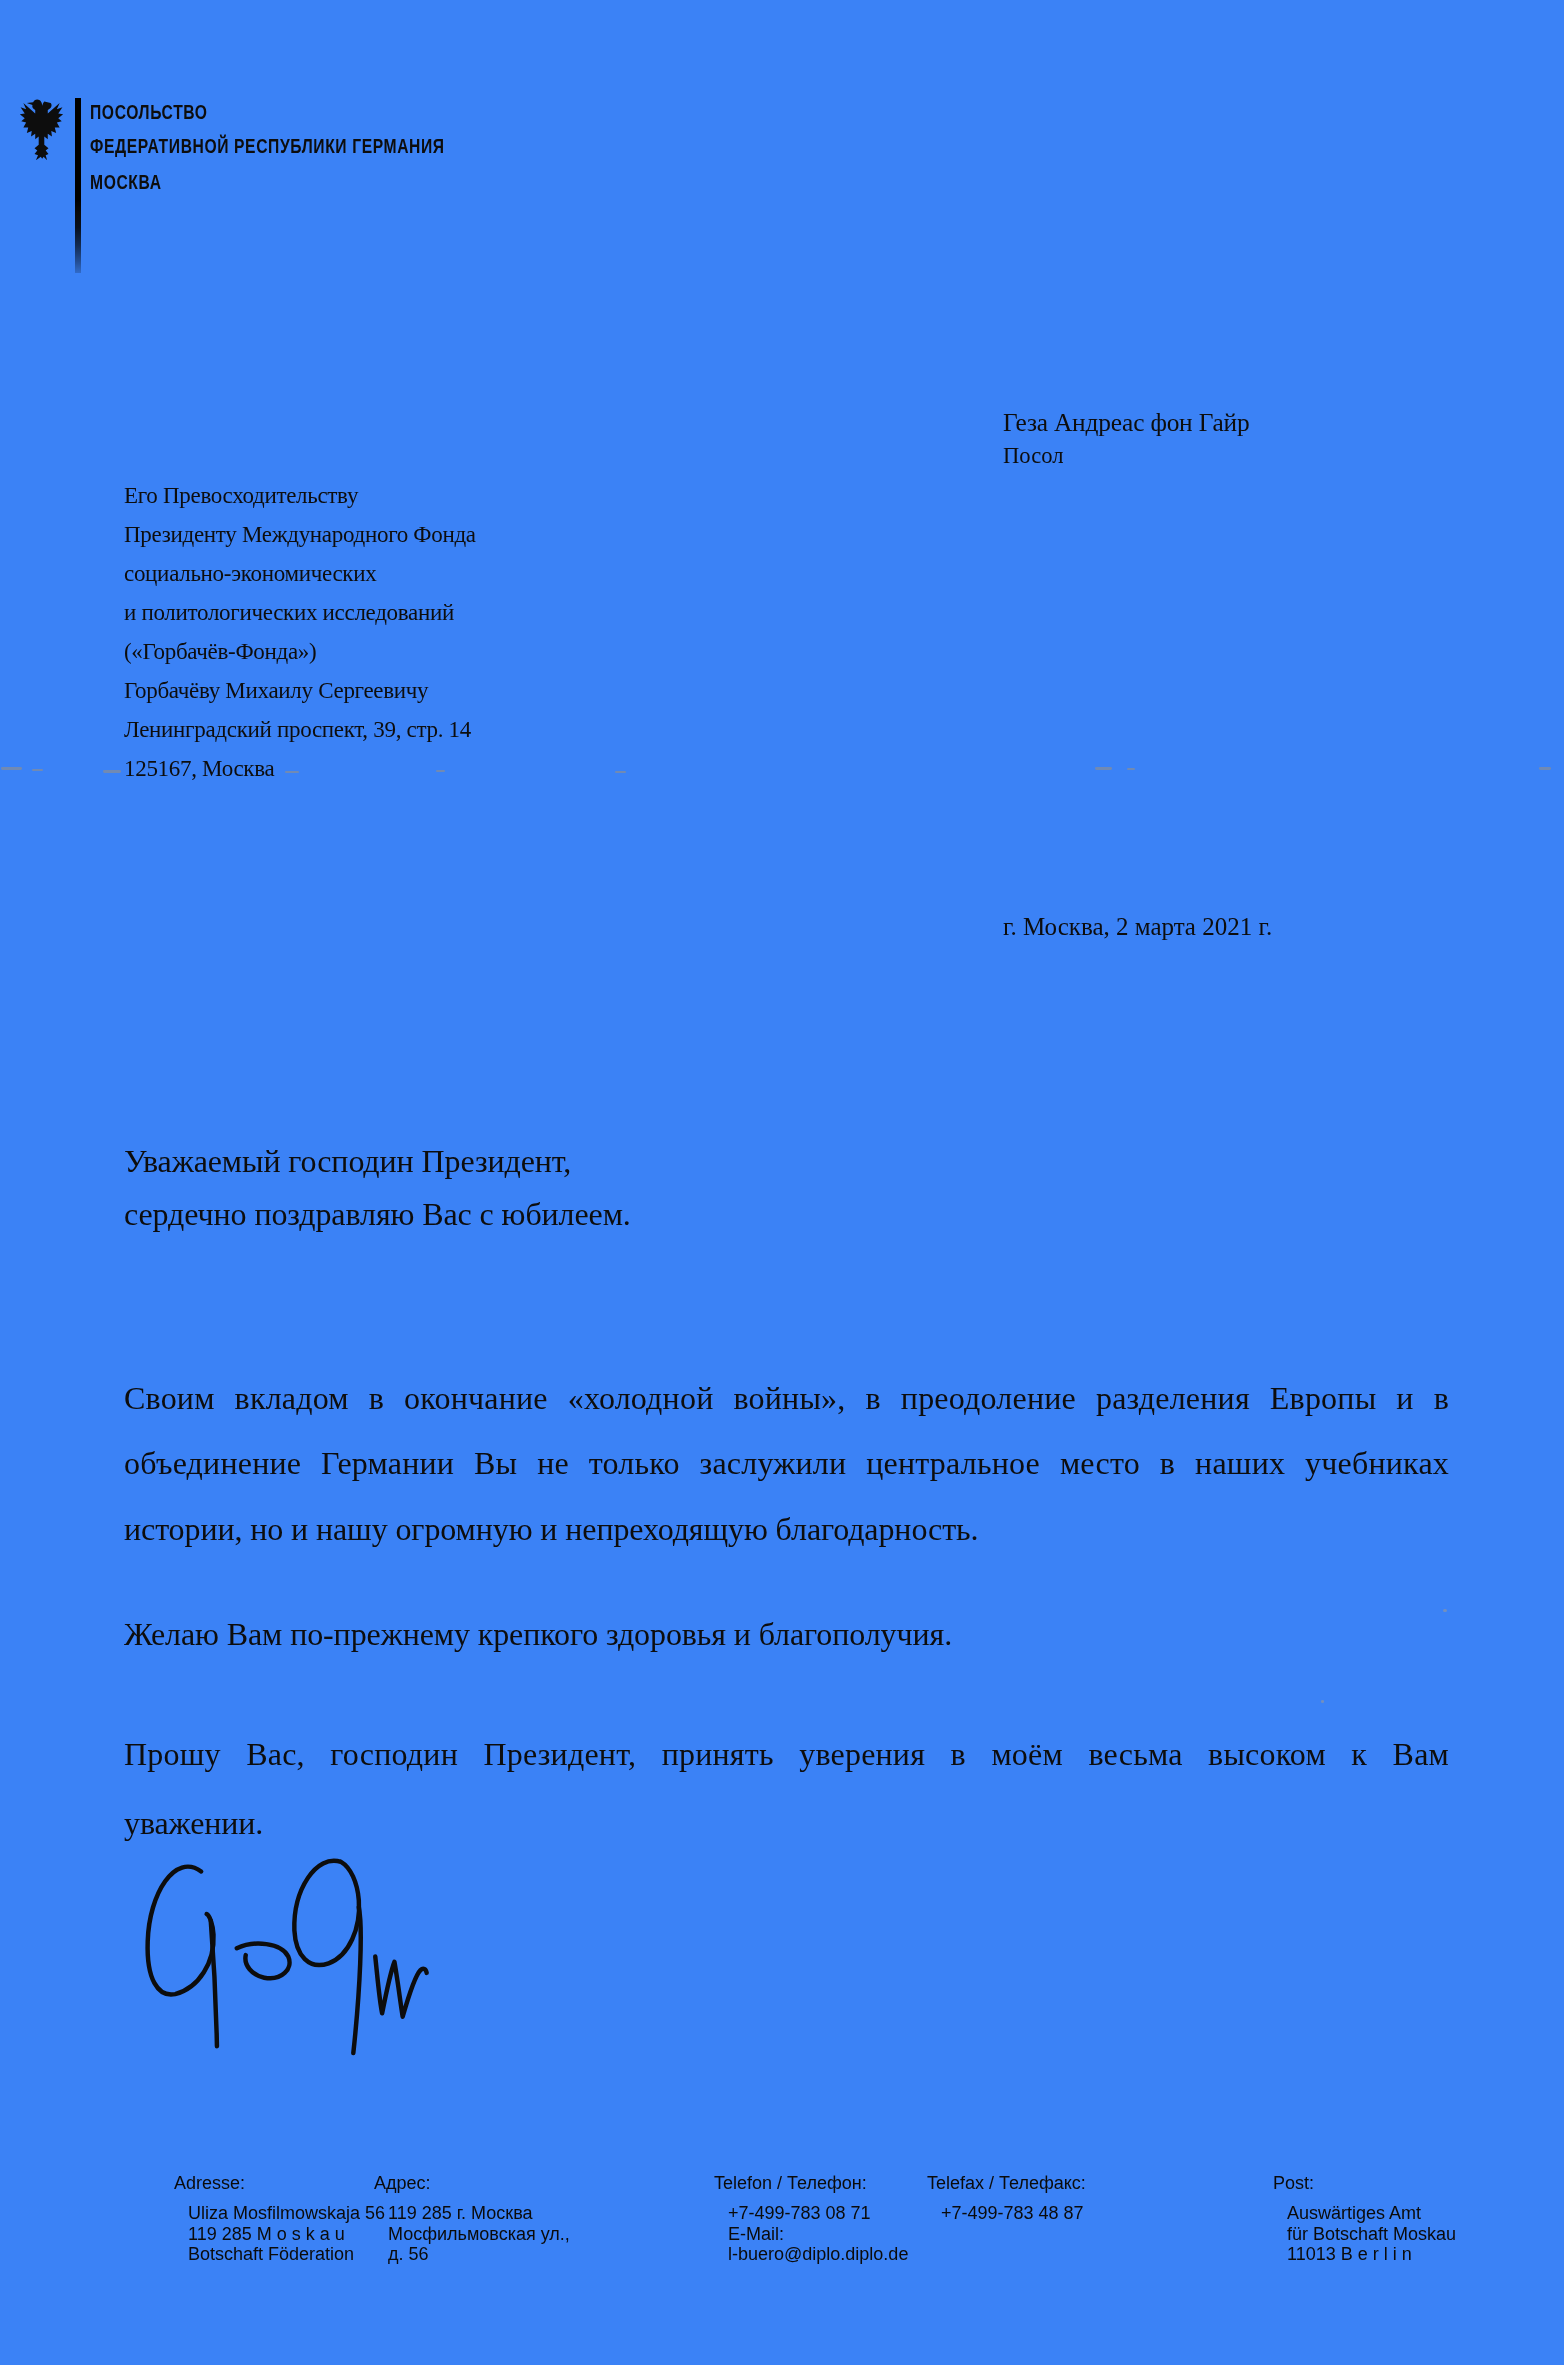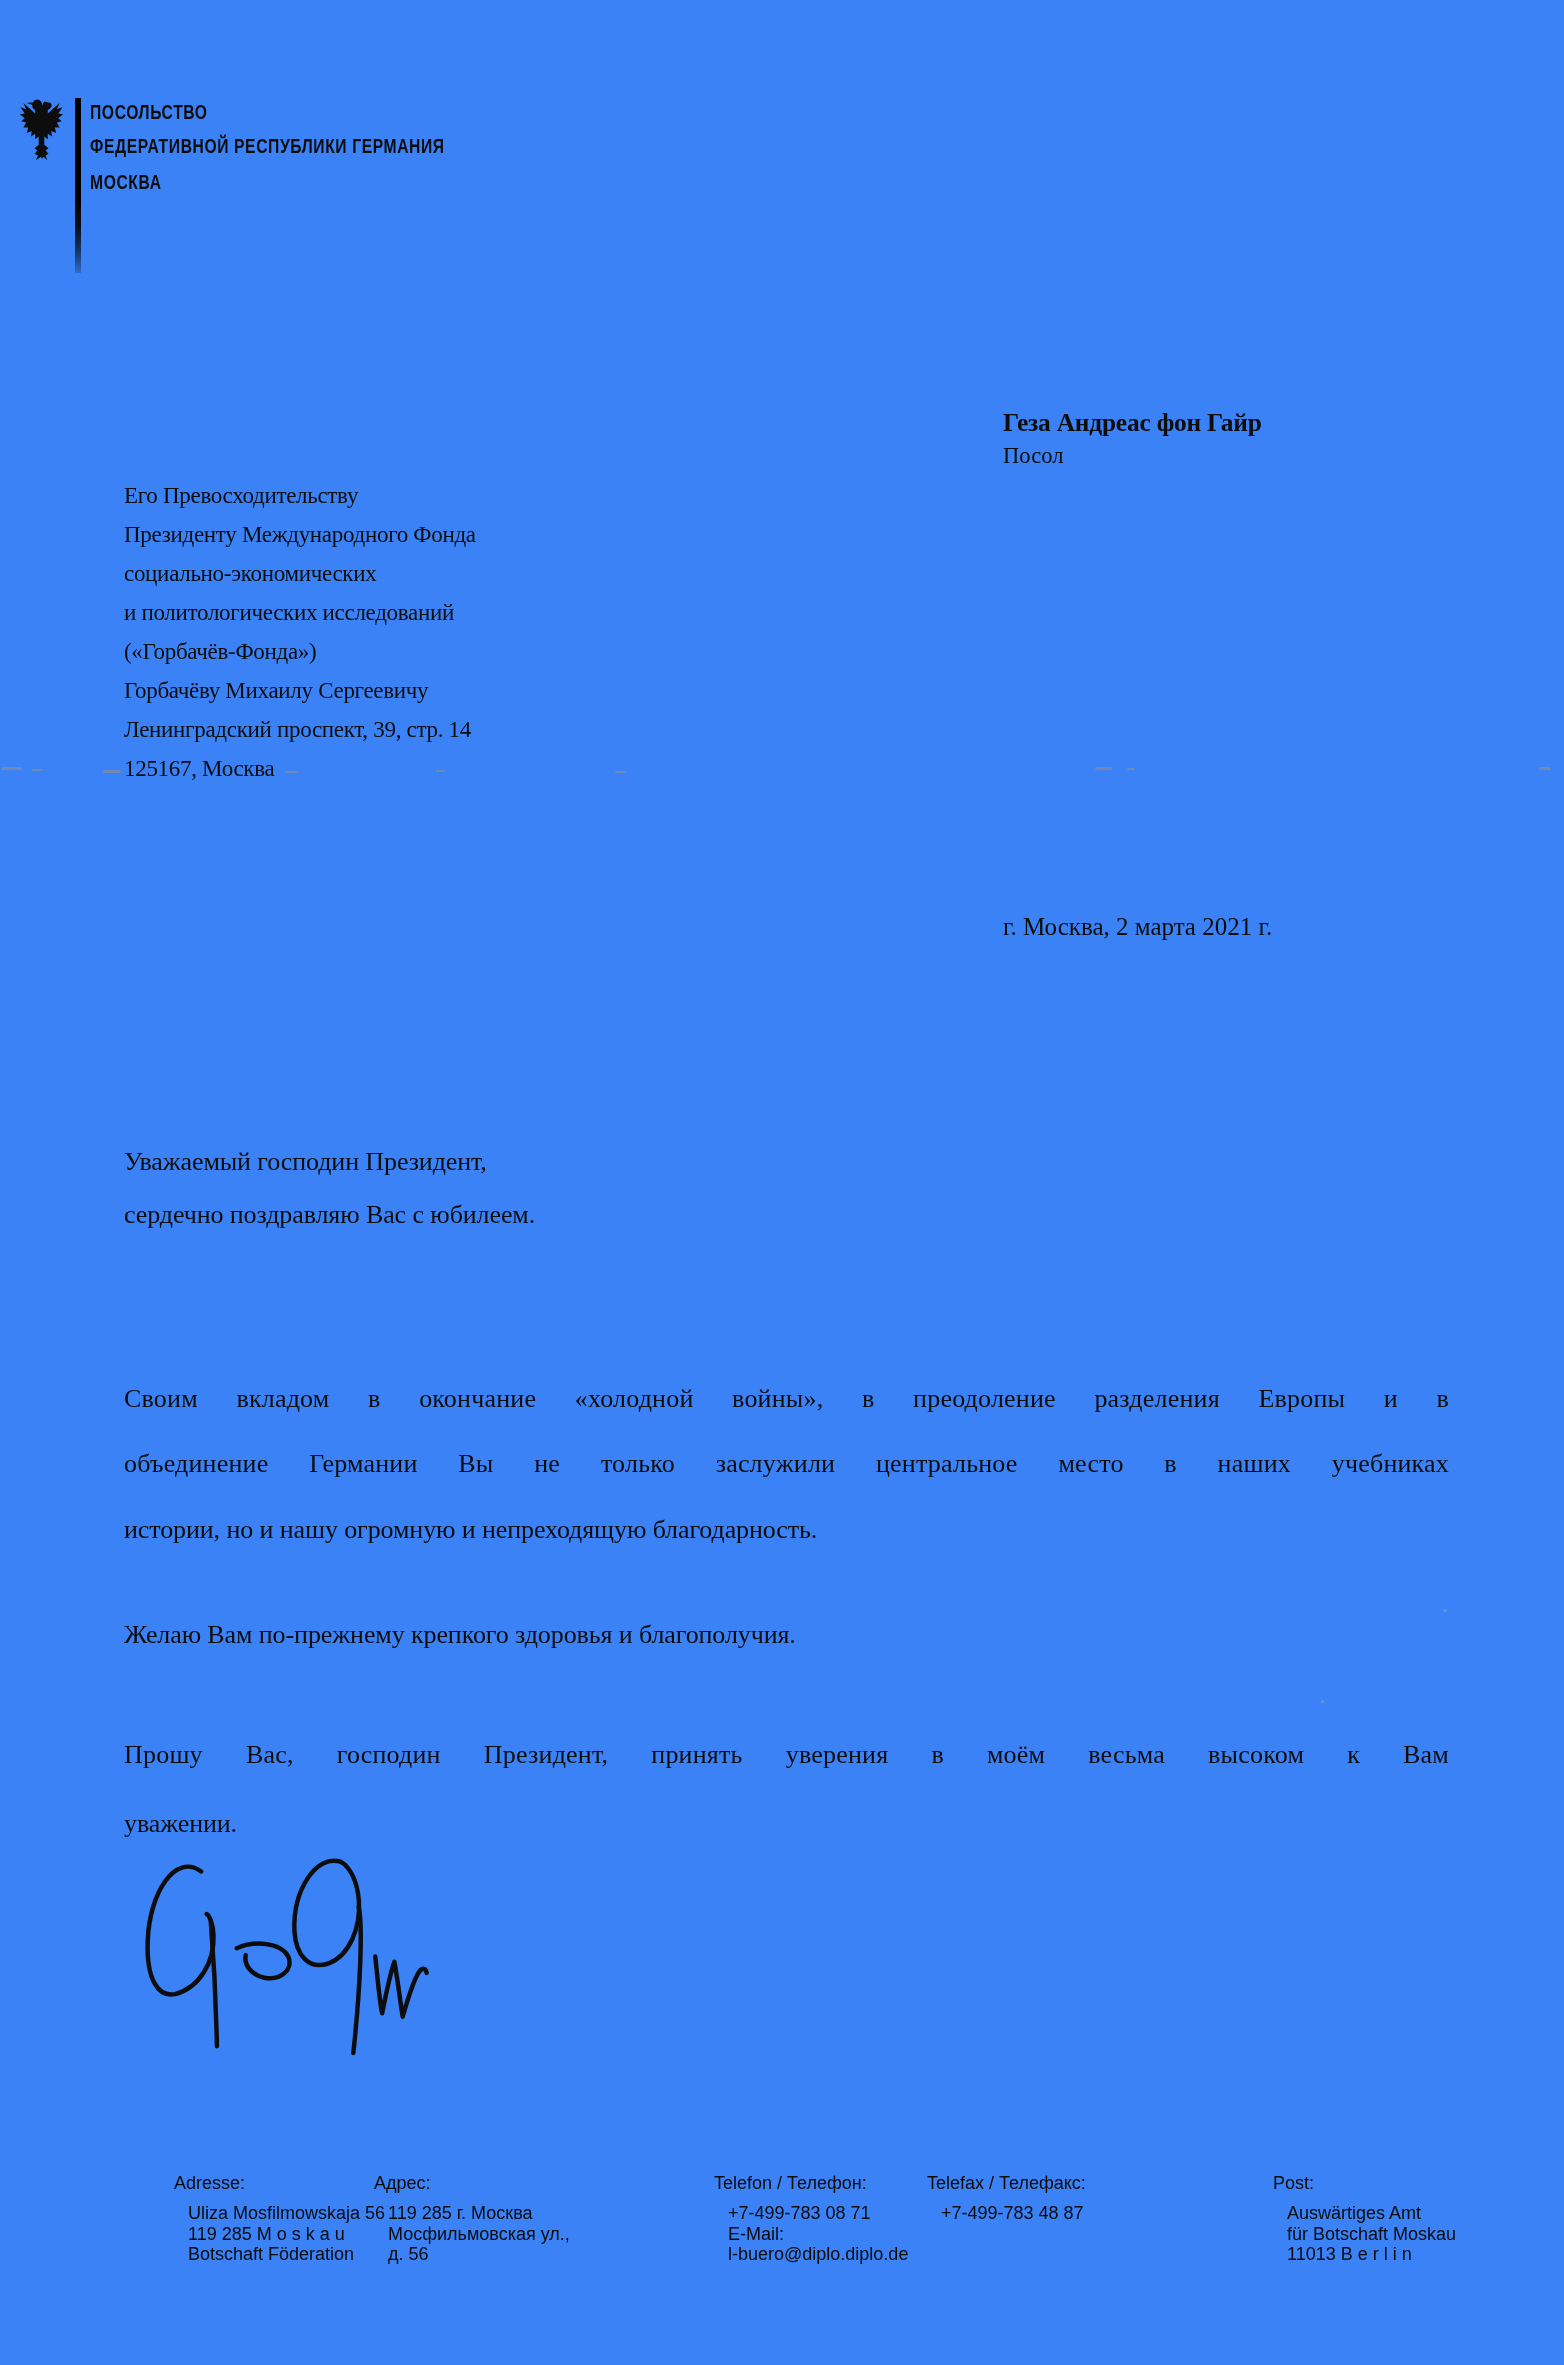--- a/index.html
+++ b/index.html
@@ -26,34 +26,34 @@
     font-weight:bold;font-size:20.6px;line-height:23px;
     letter-spacing:0.8px;white-space:nowrap;
     transform:scaleX(.76);transform-origin:left center;
   }
   .lh-line.l1{top:100px;}
   .lh-line.l2{top:134px;}
   .lh-line.l3{top:170px;}
   
   .sender-name{
     position:absolute;left:1003px;top:408px;
-    font-weight:bold;font-size:25.4px;letter-spacing:-0.2px;white-space:nowrap;
+    font-weight:normal;font-size:25.4px;letter-spacing:-0.2px;white-space:nowrap;
   }
   .sender-title{position:absolute;left:1003px;top:443px;font-size:22.6px;}
   
   .recipient{
     position:absolute;left:124px;top:476px;
     font-size:23px;line-height:39px;letter-spacing:-0.3px;white-space:nowrap;
   }
   
   .dateline{position:absolute;left:1003px;top:913px;font-size:25px;white-space:nowrap;}
   
   .bline{
     position:absolute;left:124px;width:1325px;
-    font-size:26px;line-height:33px;letter-spacing:-0.1px;white-space:nowrap;font-family:Liberation Serif, serif;
+    font-size:32px;line-height:33px;letter-spacing:-0.1px;white-space:nowrap;font-family:Liberation Serif, serif;
   }
   .bline.just{
     white-space:normal;
     text-align:justify;text-align-last:justify;
     letter-spacing:0.2px;
   }
   .b-salut{top:1145px;}
   .b-p1{top:1190px;margin-top:8px;}
   .b-p2l1{top:1382px;}
   .b-p2l2{top:1447px;}

